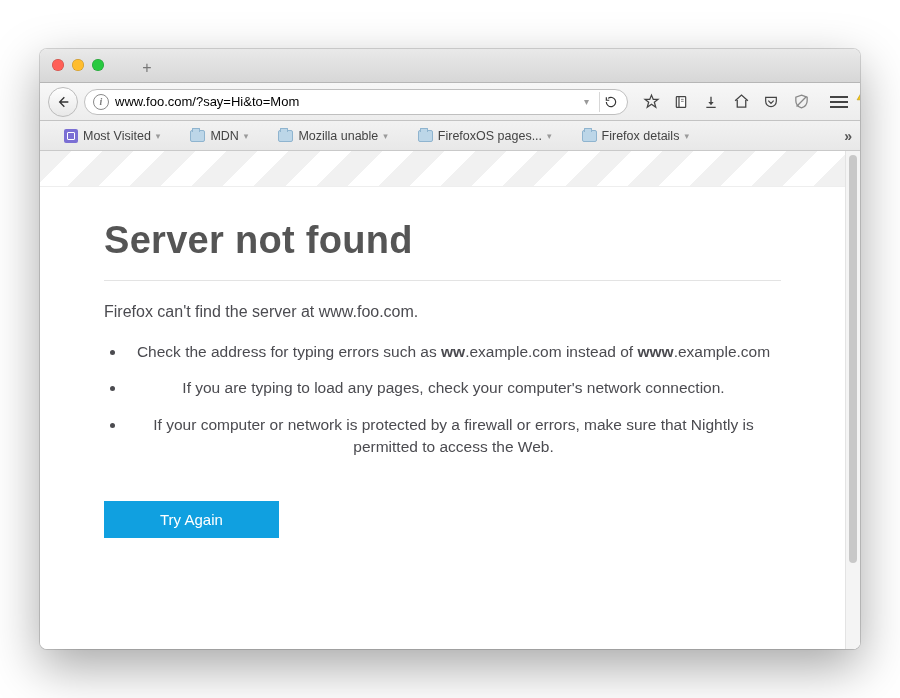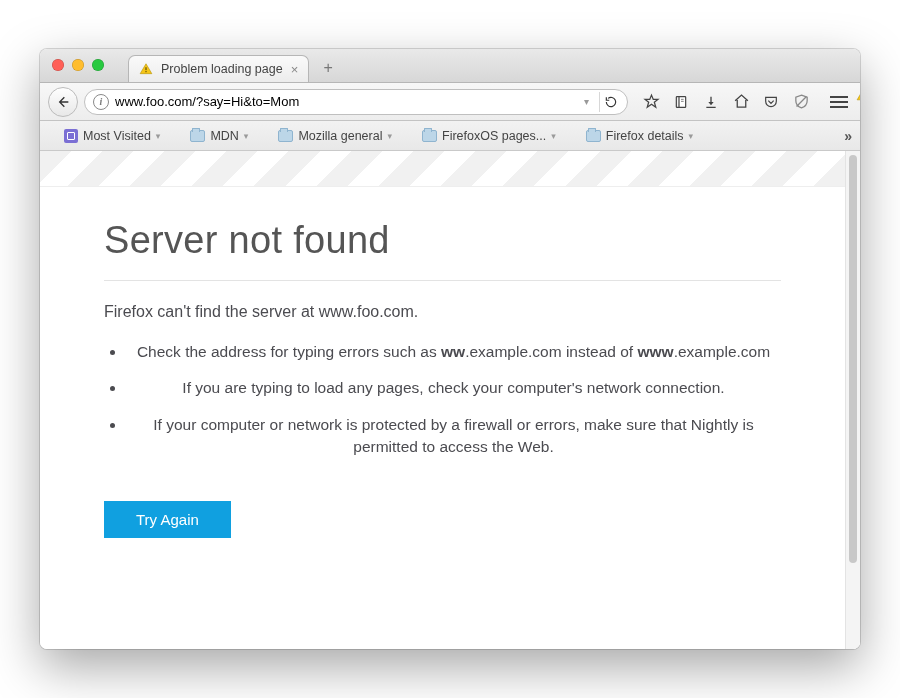--- a/index.html
+++ b/index.html
@@ -172,41 +172,41 @@
   .stripe {
     height: 36px;
     background: repeating-linear-gradient(135deg, #f1f1f1 0 22px, #ffffff 22px 44px);
     border-bottom: 1px solid #eee;
   }
   .page {
     padding: 32px 64px 40px 64px;
     color:#4a4a4f;
   }
   .page h1 {
-    font-weight: 400;
+    font-weight: 700;
     font-size: 38px;
     color:#555;
     letter-spacing: 0.3px;
   }
   .page hr {
     border:none; border-top:1px solid #e3e3e3;
     margin: 18px 0 22px 0;
   }
   .page p.lead { font-size: 16px; color:#4b4b50; margin-bottom: 20px; }
   .page ul { padding-left: 22px; text-align: center; }
   .page li { font-size: 15.5px; color:#4b4b50; margin-bottom: 14px; line-height:1.45; }
   .page li b { font-weight: 700; }
   .try-btn {
     margin-top: 28px;
     display:inline-block;
     background:#10a0e0;
     color:#fff;
     border:none;
     font-size:15px;
-    padding: 10px 32px;
+    padding: 10px 56px;
     cursor:pointer;
   }
 
   .vscroll {
     width: 15px;
     background: #f4f4f4;
     border-left:1px solid #e3e3e3;
     position:relative;
   }
   .vscroll .thumb {
@@ -219,31 +219,20 @@
 
 <div class="window">
 
   <div class="titlebar">
     <div class="traffic-lights">
       <div class="tl red"></div>
       <div class="tl yellow"></div>
       <div class="tl green"></div>
     </div>
     <div class="tabstrip">
-      <div class="tab">
-        <span class="favicon">
-          <svg viewBox="0 0 24 24" width="14" height="14">
-              <path fill="#f5c518" stroke="#b38f00" stroke-width="1" d="M12 3 L22 20 H2 Z"></path>
-              <rect x="11" y="9" width="2" height="5" fill="#5b4a00"></rect>
-              <rect x="11" y="15.5" width="2" height="2" fill="#5b4a00"></rect>
-            </svg>
-        </span>
-        <span>Problem loading page</span>
-        <span class="close">×</span>
-      </div>
       <div class="newtab-btn">+</div>
     </div>
   </div>
 
   <div class="navbar">
     <div class="back-btn">
       <svg viewBox="0 0 24 24" width="16" height="16">
           <path fill="none" stroke="#333" stroke-width="2" d="M14 5l-7 7 7 7M7 12h13"></path>
         </svg>
     </div>
@@ -311,21 +300,21 @@
       <span>Most Visited</span>
       <span class="chev">▾</span>
     </div>
     <div class="bm-item">
       <span class="fld"></span>
       <span>MDN</span>
       <span class="chev">▾</span>
     </div>
     <div class="bm-item">
       <span class="fld"></span>
-      <span>Mozilla general</span>
+      <span>Mozilla unable</span>
       <span class="chev">▾</span>
     </div>
     <div class="bm-item">
       <span class="fld"></span>
       <span>FirefoxOS pages...</span>
       <span class="chev">▾</span>
     </div>
     <div class="bm-item">
       <span class="fld"></span>
       <span>Firefox details</span>

